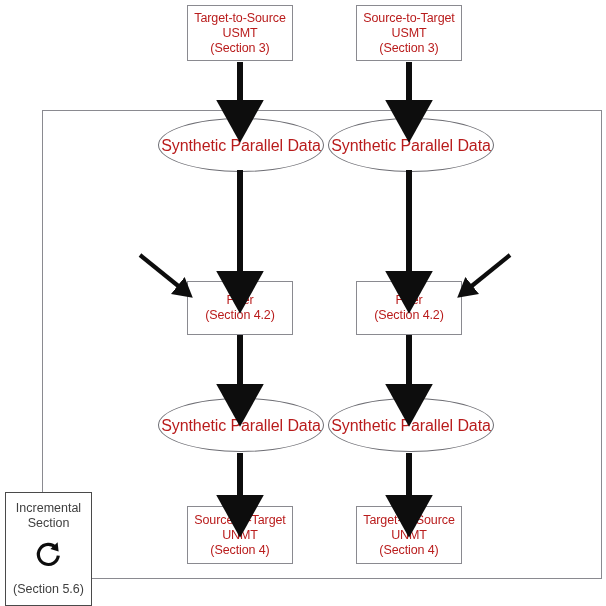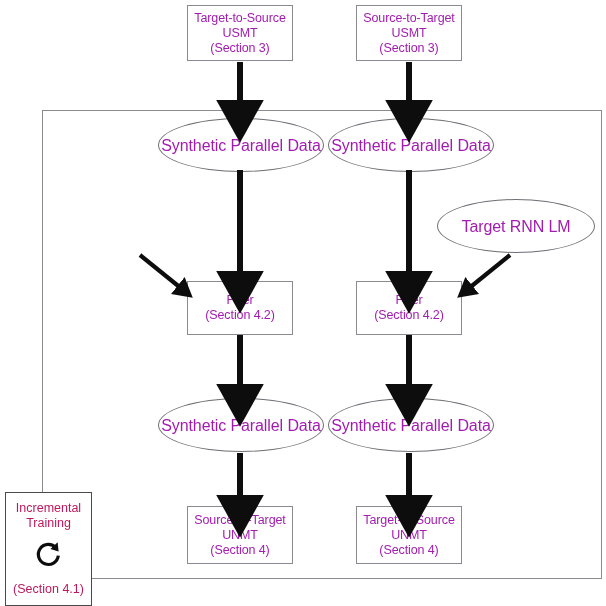--- a/index.html
+++ b/index.html
@@ -18,21 +18,21 @@
     background: #ffffff;
     overflow: hidden;
   }
   .node {
     position: absolute;
     box-sizing: border-box;
     display: flex;
     align-items: center;
     justify-content: center;
     text-align: right;
-    color: #a21caf;
+    color: #b91c1c;
     background: #ffffff;
     z-index: 5;
   }
   .rect {
     border: 1px solid #8a8a90;
     font-size: 12.5px;
     line-height: 15px;
     letter-spacing: -0.1px;
   }
   .ellipse {
@@ -55,21 +55,21 @@
     box-sizing: border-box;
     border: 1px solid #4a4a4a;
     background: #ffffff;
     z-index: 8;
     display: flex;
     flex-direction: column;
     align-items: center;
     justify-content: flex-start;
     font-size: 12.5px;
     line-height: 15px;
-    color: #be185d;
+    color: #404040;
     padding-top: 8px;
   }
   .incbox .cyc {
     margin: 8px 0 6px 0;
     line-height: 1;
   }
   .incbox .sec {
     position: absolute;
     bottom: 8px;
     left: 0;
@@ -134,23 +134,20 @@
 
   <div class="node ellipse" style="left:158px; top:118px; width:166px; height:54px;">
     <span>Synthetic Parallel Data</span>
   </div>
 
   <div class="node ellipse" style="left:328px; top:118px; width:166px; height:54px;">
     <span>Synthetic Parallel Data</span>
   </div>
 
 
-  <div class="node ellipse" style="left:437px; top:199px; width:158px; height:54px;">
-    <span>Target RNN LM</span>
-  </div>
 
   <div class="node rect" style="left:187px; top:281px; width:106px; height:54px; flex-direction:column;">
     <span class="lbl">Filter</span>
     <span class="lbl">(Section 4.2)</span>
   </div>
 
   <div class="node rect" style="left:356px; top:281px; width:106px; height:54px; flex-direction:column;">
     <span class="lbl">Filter</span>
     <span class="lbl">(Section 4.2)</span>
   </div>
@@ -170,23 +167,23 @@
   </div>
 
   <div class="node rect" style="left:356px; top:506px; width:106px; height:58px; flex-direction:column;">
     <span class="lbl">Target-to-Source</span>
     <span class="lbl">UNMT</span>
     <span class="lbl">(Section 4)</span>
   </div>
 
   <div class="incbox" style="left:5px; top:492px; width:87px; height:114px;">
     <span class="lbl">Incremental</span>
-    <span class="lbl">Training</span>
+    <span class="lbl">Section</span>
     <span class="cyc">
       <svg width="34" height="32" viewBox="0 0 34 32" aria-hidden="true">
         <path d="M24.0 9.0 A 10 10 0 1 0 26.3 16.6" fill="none" stroke="#0d0d0d" stroke-width="3.2" stroke-linecap="butt"></path>
         <path d="M25.6 3.2 L26.6 12.4 L18.4 9.9 z" fill="#0d0d0d"></path>
       </svg>
     </span>
-    <span class="sec">(Section 4.1)</span>
+    <span class="sec">(Section 5.6)</span>
   </div>
 
 </div>
 
 </body></html>

